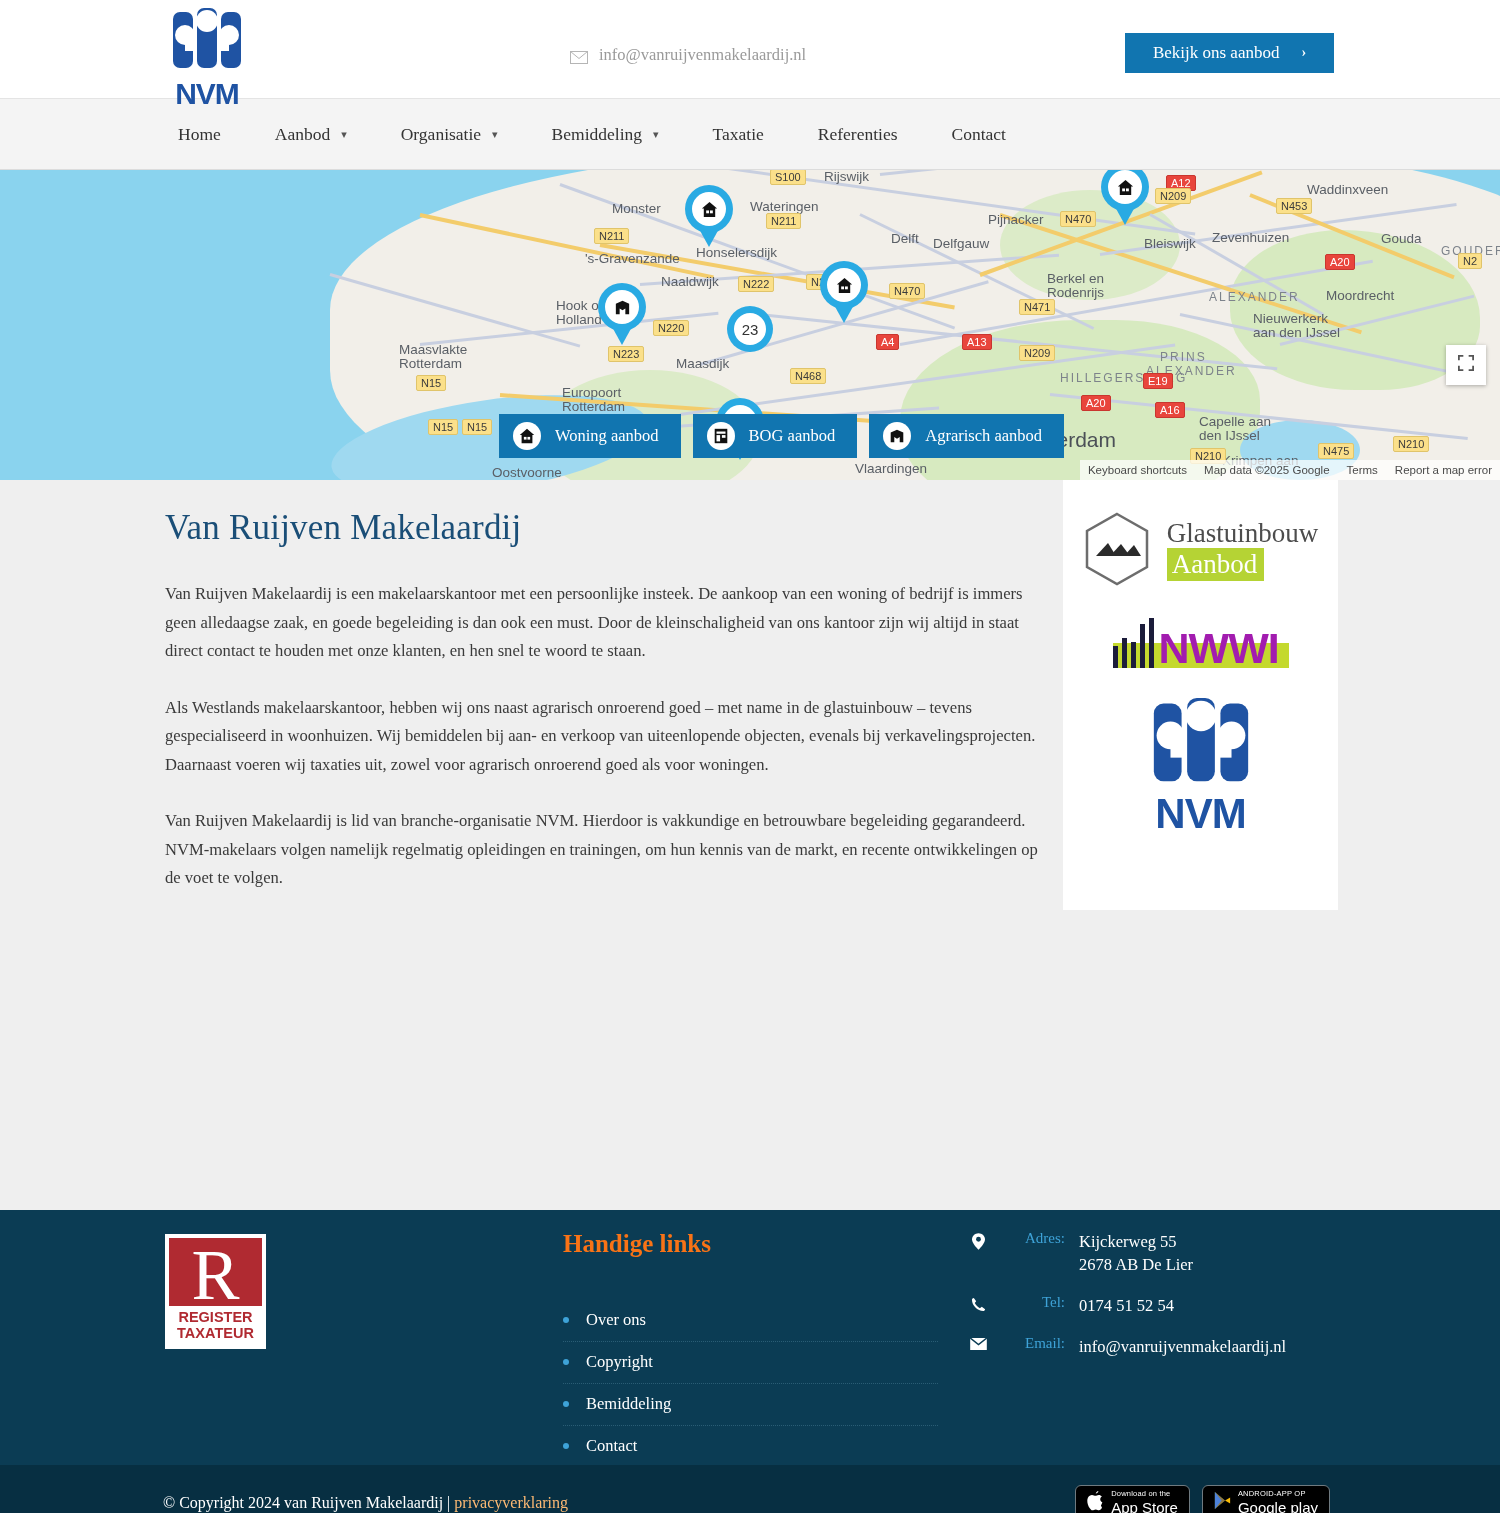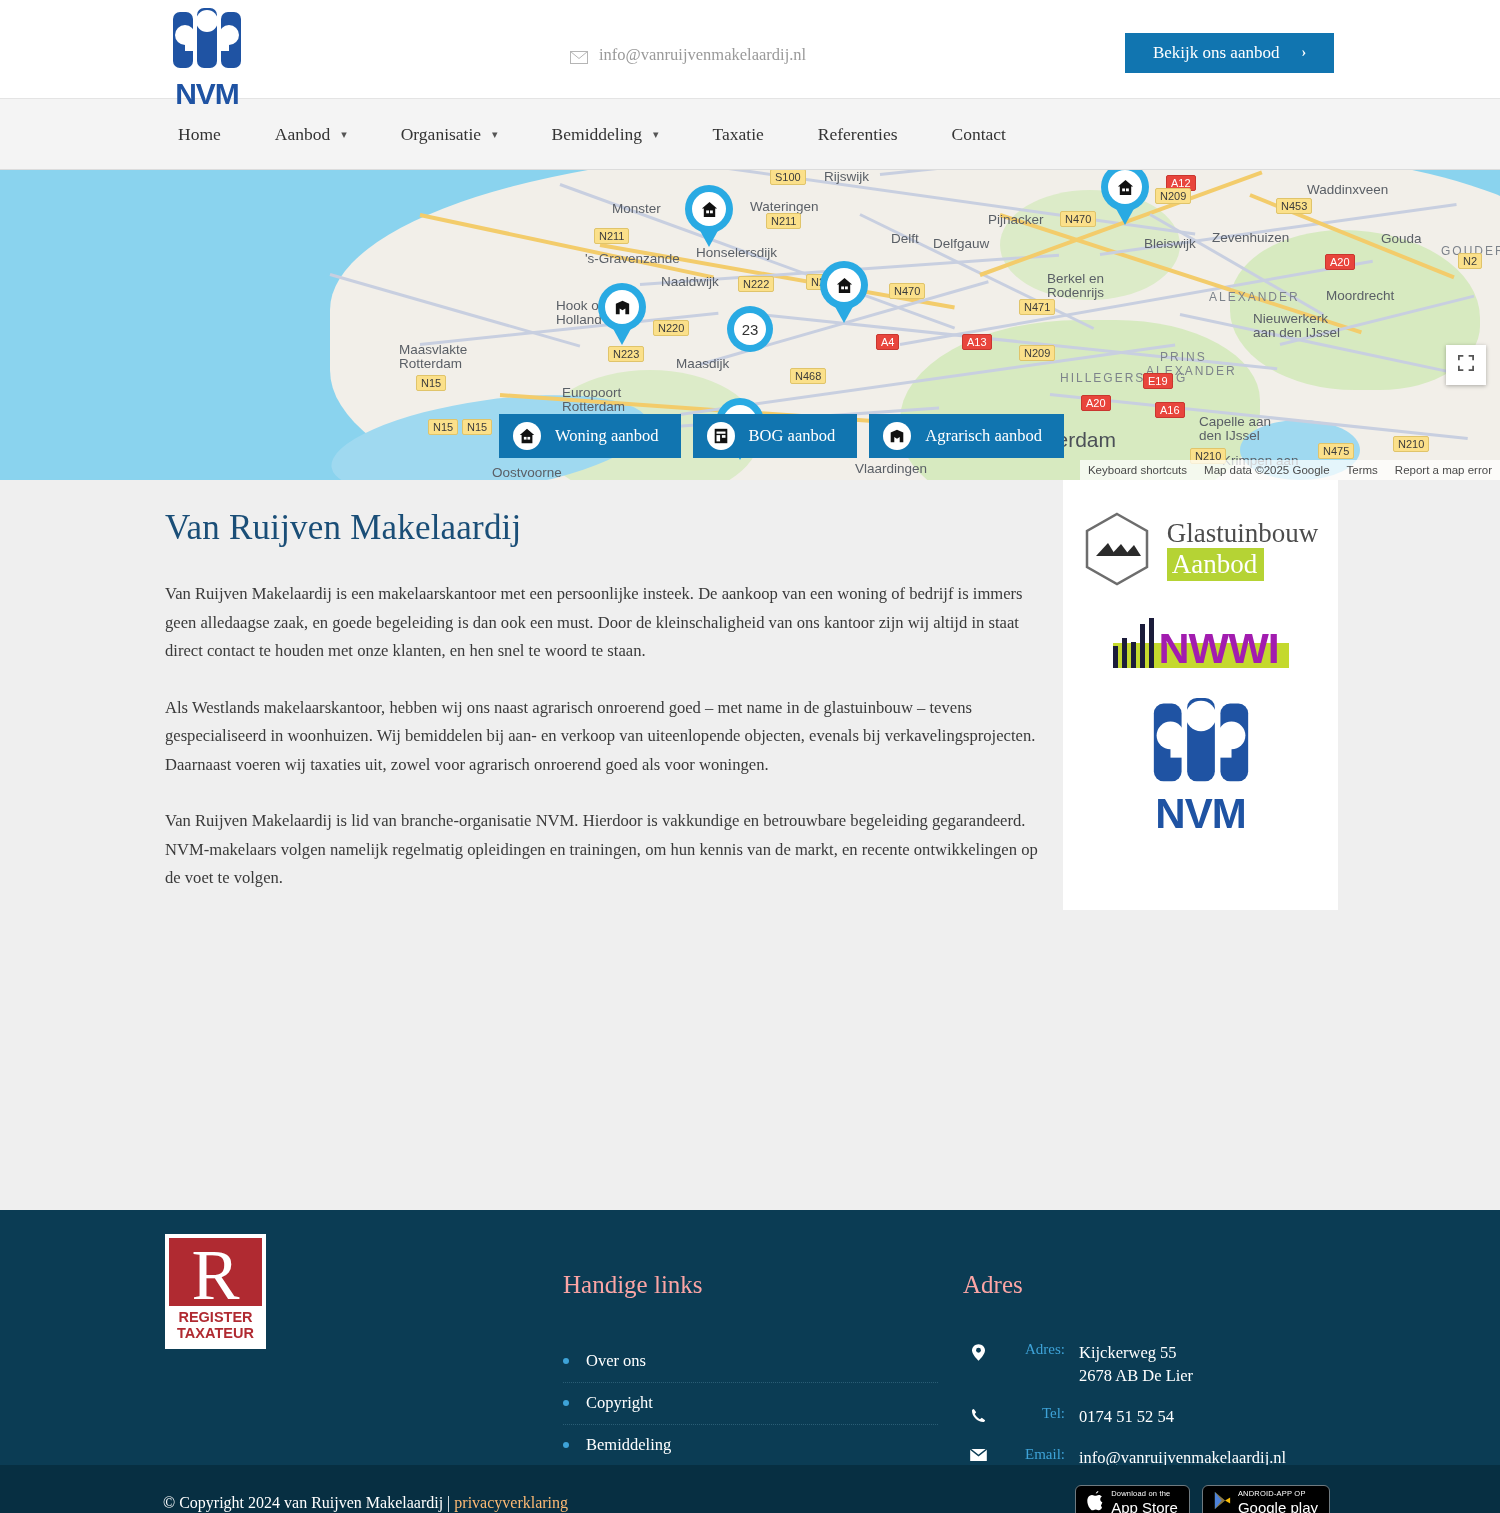--- a/index.html
+++ b/index.html
@@ -199,21 +199,21 @@
   }
   .reg-band {
     position: absolute; left: 0; right: 0; bottom: 0; background: #fff;
     text-align: center; font-family: "Liberation Sans", sans-serif;
     font-size: 14.5px; font-weight: bold; color: #b02a31; line-height: 16px;
     padding: 3px 0 4px;
   }
 
   .f-col-links { position: absolute; left: 563px; top: 20px; width: 375px; }
   .f-col-adres { position: absolute; left: 963px; top: 20px; width: 400px; }
-  .f-head { color: #fca5a5; font-size: 25px; font-weight: normal; margin-bottom: 42px; margin-top: 41px; }
+  .f-head { color: #f97316; font-size: 25px; font-weight: bold; margin-bottom: 42px; }
 
   .f-link {
     display: flex; align-items: center; gap: 17px;
     color: #fff; font-size: 16.5px; cursor: pointer;
     padding: 10px 0 11px; border-bottom: 1px dotted #2a5d75;
   }
   .f-link:last-child { border-bottom: none; }
   .f-link .bullet { width: 6px; height: 6px; border-radius: 50%; background: #3ea3d8; flex: none; }
 
   .f-row { display: flex; align-items: flex-start; gap: 0; margin-bottom: 18px; }
@@ -611,21 +611,20 @@
       <span class="bullet"></span>
       <span>Bemiddeling</span>
     </div>
     <div class="f-link">
       <span class="bullet"></span>
       <span>Contact</span>
     </div>
   </div>
 
   <div class="f-col-adres">
-    <div class="f-head">Adres</div>
 
     <div class="f-row">
       <span class="f-ico">
         <svg viewBox="0 0 14 18" width="13" height="17">
           <path d="M7 0 C3.2 0 0 3 0 6.7 C0 11.5 7 18 7 18 C7 18 14 11.5 14 6.7 C14 3 10.8 0 7 0 Z" fill="#fff"></path>
           <circle cx="7" cy="6.6" r="2.6" fill="#0b3c54"></circle>
         </svg>
       </span>
       <span class="f-label">Adres:</span>
       <span class="f-val">

